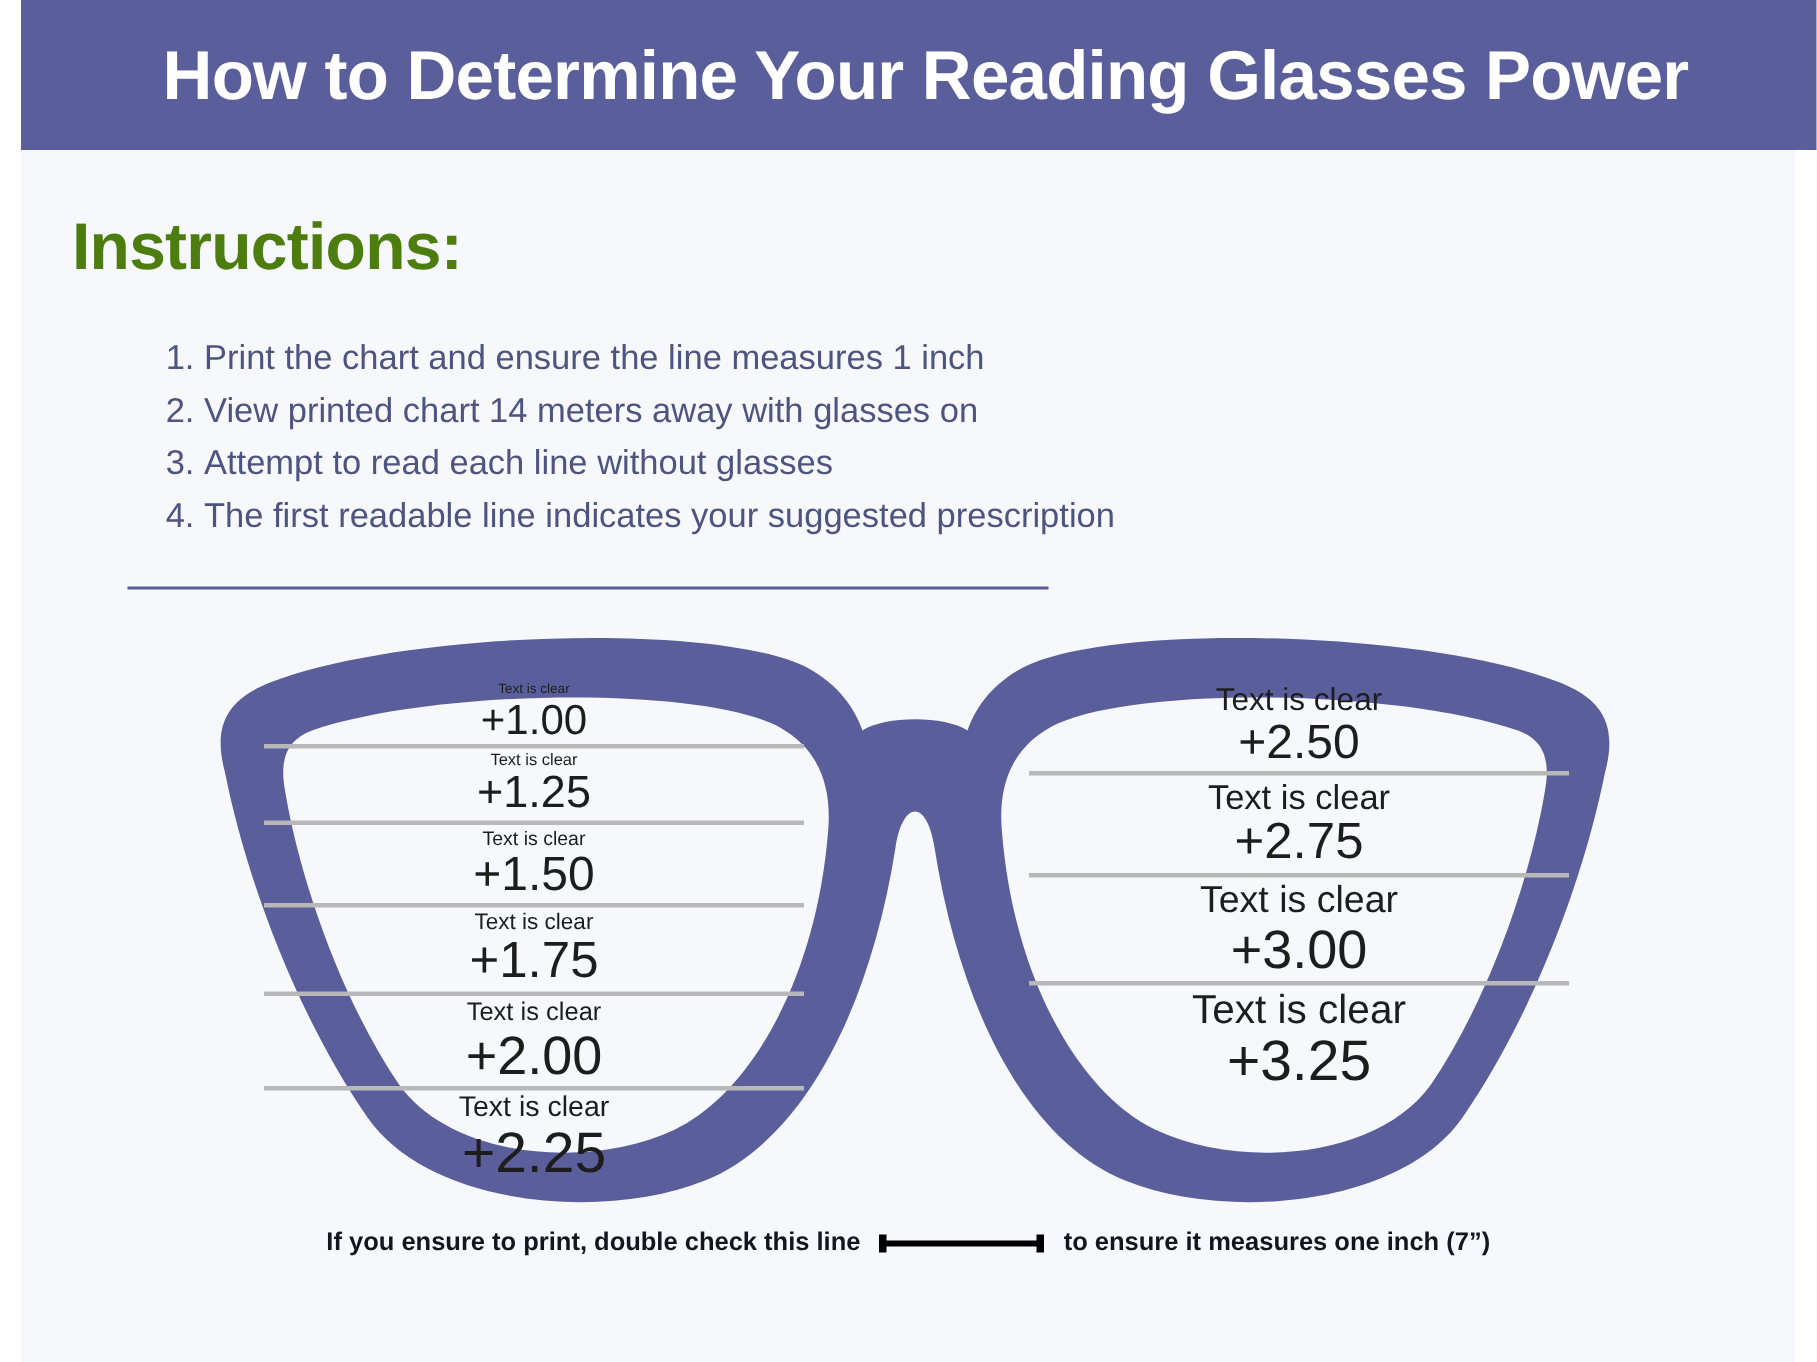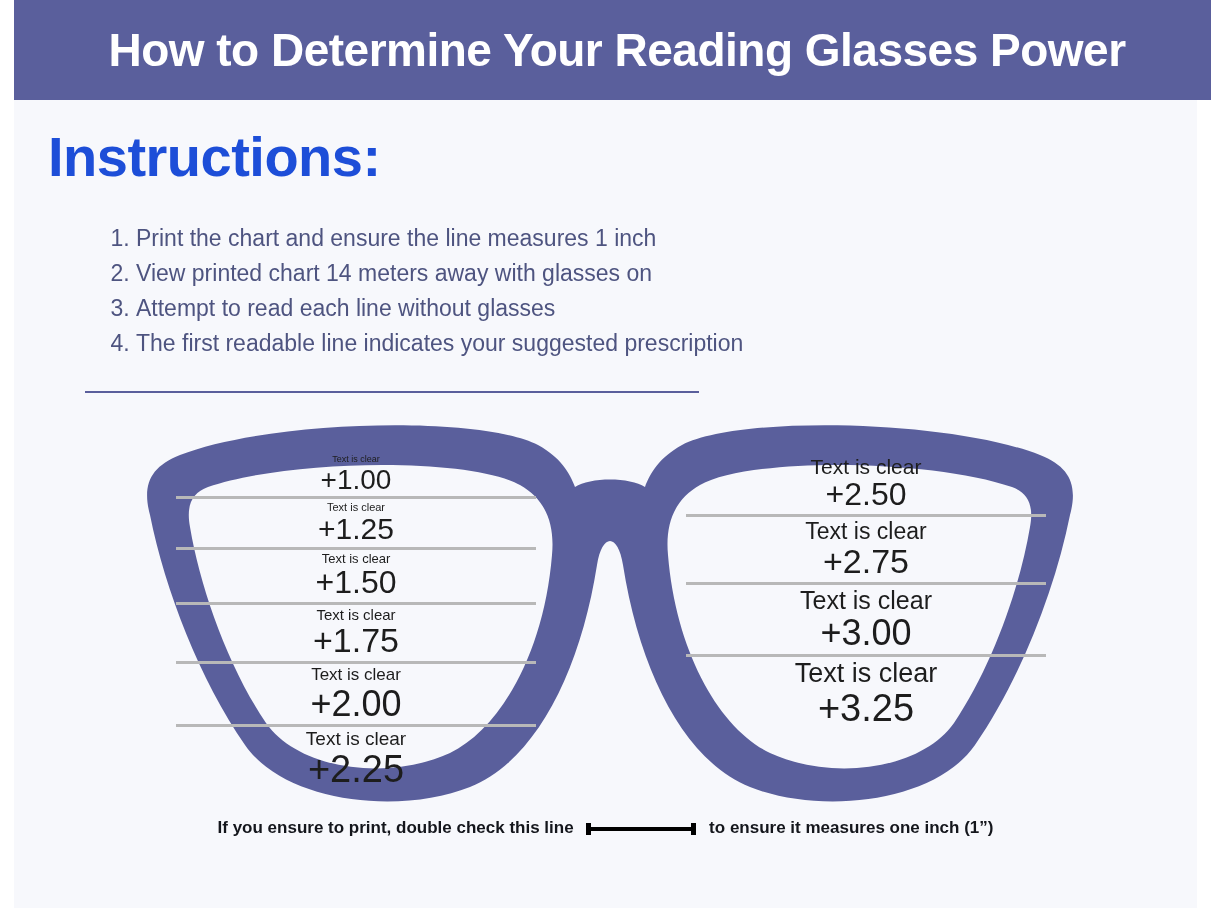--- a/index.html
+++ b/index.html
@@ -46,23 +46,23 @@
   .header-title {
     color: #ffffff;
     font-size: 46px;
     font-weight: bold;
     letter-spacing: -0.5px;
     white-space: nowrap;
   }
   .instructions-heading {
     position: absolute;
     left: 48px;
-    top: 124px;
-    color: #1d4ed8;
-    font-size: 56px;
+    top: 140px;
+    color: #4d7c0f;
+    font-size: 44px;
     font-weight: bold;
     letter-spacing: -0.5px;
   }
   .instructions-list {
     position: absolute;
     left: 88px;
     top: 205px;
     width: 660px;
     margin: 16px;
     padding-left: 32px;
@@ -278,16 +278,16 @@
     </div>
   </div>
 
   <div class="footer-note">
     <span>If you ensure to print, double check this line</span>
     <span class="inch-line">
       <span class="cap-l"></span>
       <span class="bar"></span>
       <span class="cap-r"></span>
     </span>
-    <span>to ensure it measures one inch (1”)</span>
+    <span>to ensure it measures one inch (7”)</span>
   </div>
 
 </div>
 
 </body></html>

